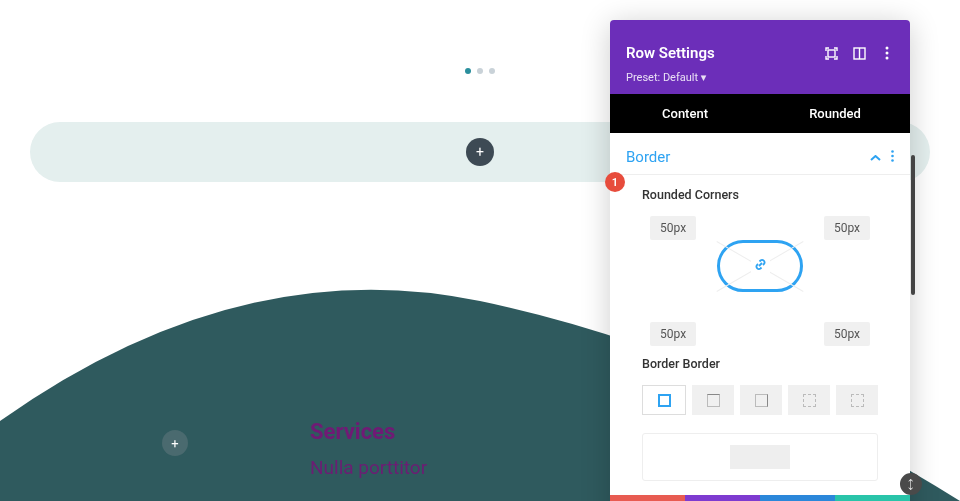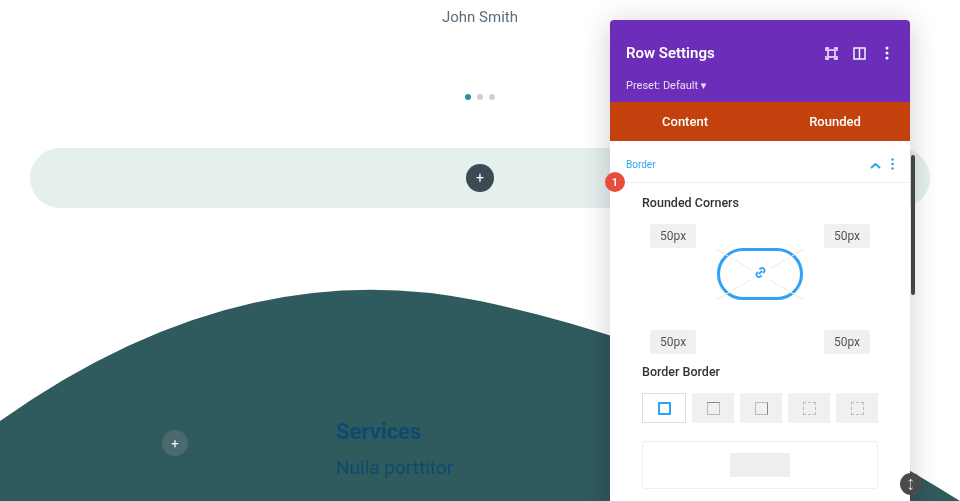--- a/index.html
+++ b/index.html
@@ -6,35 +6,35 @@
 body{width:960px;height:501px;overflow:hidden;background:#fff;position:relative}
 .canvas{position:absolute;inset:0;background:#fff}
 .author{text-align:center;color:#5d6c78;font-size:15px;padding-top:8px}
 .dots{display:flex;gap:6px;justify-content:center;margin-top:68px}
 .dot{width:6px;height:6px;border-radius:50%;background:#c9d2d8}
 .dot.active{background:#2a8f9d}
 .pill{margin:48px 30px 0;height:60px;background:#e4efee;border-radius:40px;display:flex;align-items:center;justify-content:center}
 .add-btn{width:28px;height:28px;border-radius:50%;background:#3d4a54;color:#fff;display:flex;align-items:center;justify-content:center;font-size:14px}
 .wave{position:absolute;left:0;right:0;bottom:0;height:260px;overflow:hidden}
 .wave svg{position:absolute;top:0;left:0;width:100%;height:100%}
-.services{position:absolute;left:336px;bottom:18px;color:#0c4a6e}
+.services{position:absolute;left:310px;bottom:18px;color:#701a75}
 .services h2{font-size:22px;font-weight:700;margin-bottom:12px}
 .services p{font-size:19px;opacity:.95;margin-bottom:4px}
 .add-small{position:absolute;left:162px;bottom:45px;width:26px;height:26px;border-radius:50%;background:#4a6a6f;color:#fff;display:flex;align-items:center;justify-content:center;font-size:13px}
 .panel{position:absolute;top:20px;right:50px;width:300px;background:#fff;box-shadow:0 4px 30px rgba(0,0,0,.2);border-radius:4px;overflow:hidden}
 .p-head{background:#6c2eb9;color:#fff;padding:24px 16px 10px;display:flex;justify-content:space-between;align-items:flex-start}
 .p-title{font-size:15px;font-weight:600}
-.p-preset{font-size:11px;opacity:.85;margin-top:17px}
+.p-preset{font-size:11px;opacity:.85;margin-top:9px}
 .p-icons{display:flex;gap:14px;align-items:center;padding-top:2px}
 .p-icons span{width:14px;height:14px;display:flex;align-items:center;justify-content:center}
-.tabs{display:flex;background:#c2410c}
+.tabs{display:flex;background:#000000}
 .tab{flex:1;text-align:center;padding:12px 0;color:#fff;font-size:13px;font-weight:500}
 .tab.active{background:#a855f7}
 .section{padding:14px 16px 8px;display:flex;justify-content:space-between;align-items:center;border-bottom:1px solid #eee}
-.section-title{color:#2ea3f2;font-size:10px}
+.section-title{color:#2ea3f2;font-size:15px}
 .section-ctrl{display:flex;gap:10px;align-items:center;color:#2ea3f2}
 .body{padding:12px 32px 14px;position:relative}
 .label{font-size:12.5px;color:#333;font-weight:500;margin-bottom:14px}
 .corners{position:relative;height:130px;margin-bottom:10px}
 .cval{position:absolute;background:#f0f0f0;padding:5px 10px;font-size:12px;color:#555;border-radius:2px}
 .tl{top:0;left:8px}.tr{top:0;right:8px}.bl{bottom:0;left:8px}.br{bottom:0;right:8px}
 .preview{position:absolute;top:24px;left:50%;transform:translateX(-50%);width:86px;height:52px;border:3px solid #2ea3f2;border-radius:26px;display:flex;align-items:center;justify-content:center}
 .preview::before,.preview::after{content:"";position:absolute;background:#eee;height:1px}
 .preview::before{width:100px;transform:rotate(30deg)}
 .preview::after{width:100px;transform:rotate(-30deg)}
@@ -51,21 +51,20 @@
 .badge{position:absolute;top:172px;left:605px;width:20px;height:20px;border-radius:50%;background:#e74c3c;color:#fff;font-size:11px;display:flex;align-items:center;justify-content:center;font-weight:600;z-index:5}
 .scroll-ind{position:absolute;top:155px;right:45px;width:4px;height:140px;background:#444;border-radius:2px}
 .resize{position:absolute;bottom:6px;right:38px;width:22px;height:22px;border-radius:50%;background:#4a4a4a;color:#fff;display:flex;align-items:center;justify-content:center;font-size:11px;transform:rotate(45deg)}
 .extra-box{margin-top:18px;border:1px solid #eee;height:48px;border-radius:3px;display:flex;align-items:center;justify-content:center}
 .extra-inner{width:60px;height:24px;background:#eee}
 </style>
 </head>
 <body>
 
 <div class="canvas">
-  <div class="author">John Smith</div>
   <div class="dots">
     <div class="dot active"></div>
     <div class="dot"></div>
     <div class="dot"></div>
   </div>
   <div class="pill">
     <div class="add-btn">+</div>
   </div>
   <div class="wave">
     <svg viewBox="0 0 960 260" preserveAspectRatio="none">

